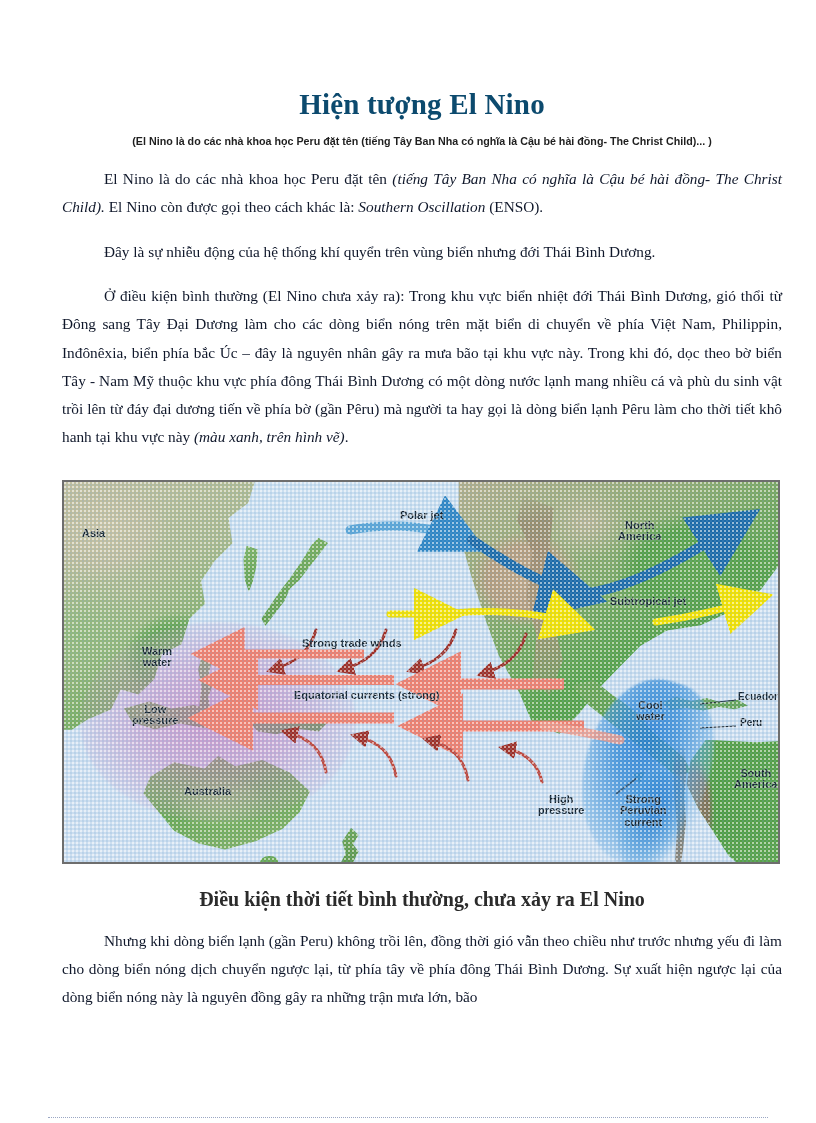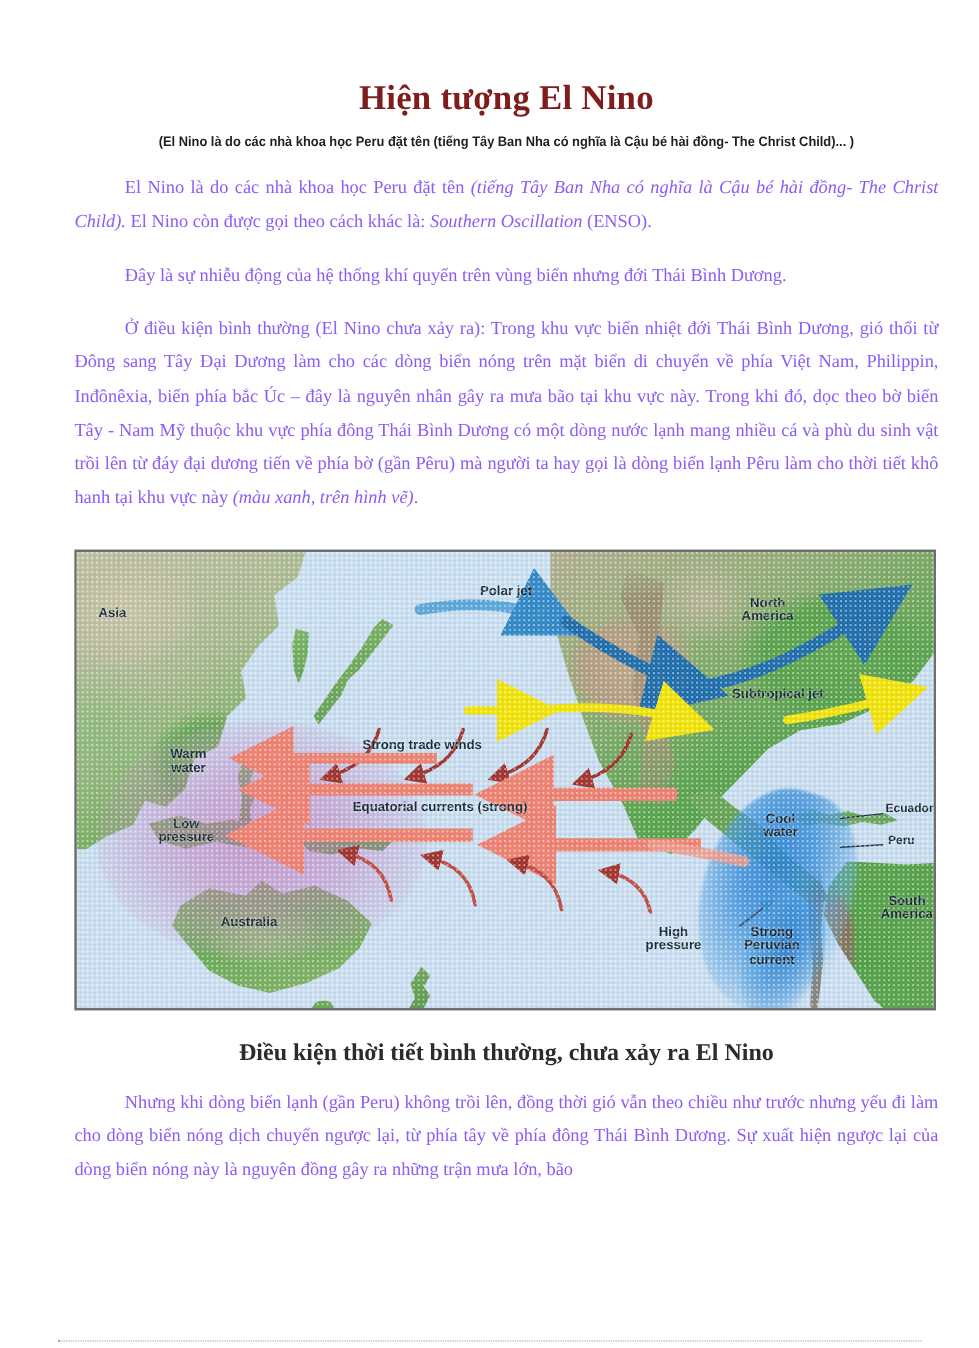--- a/index.html
+++ b/index.html
@@ -23,23 +23,23 @@
   .content {
     position: absolute;
     left: 62px;
     top: 0;
     width: 720px;
   }
 
   
   .doc-title {
     margin: 0;
-    padding-top: 66px;
+    padding-top: 88px;
     text-align: center;
-    color: #7f1d1d;
+    color: #0c4a6e;
     font-family: "Liberation Serif", "DejaVu Serif", serif;
     font-weight: bold;
     font-size: 29px;
     line-height: 1.15;
     letter-spacing: 0.2px;
   }
 
   
   .doc-subtitle {
     margin: 0;
@@ -57,21 +57,21 @@
 
   
   .para {
     margin: 0;
     padding-top: 16px;
     text-align: justify;
     text-justify: inter-word;
     font-size: 15.3px;
     line-height: 1.85;
     text-indent: 42px;
-    color: #8b5cf6;
+    color: #0f172a;
   }
   .para i { font-style: italic; }
 
   
   .figure {
     padding-top: 28px;
   }
   .map-frame {
     width: 718px;
     height: 384px;

